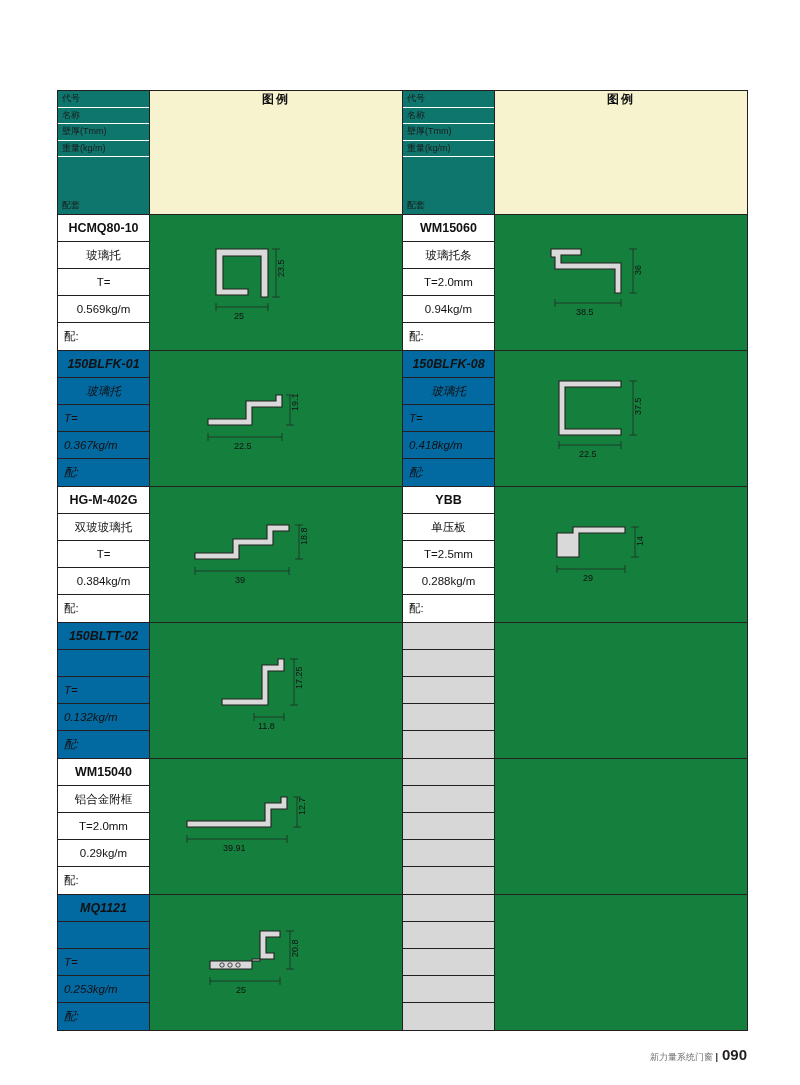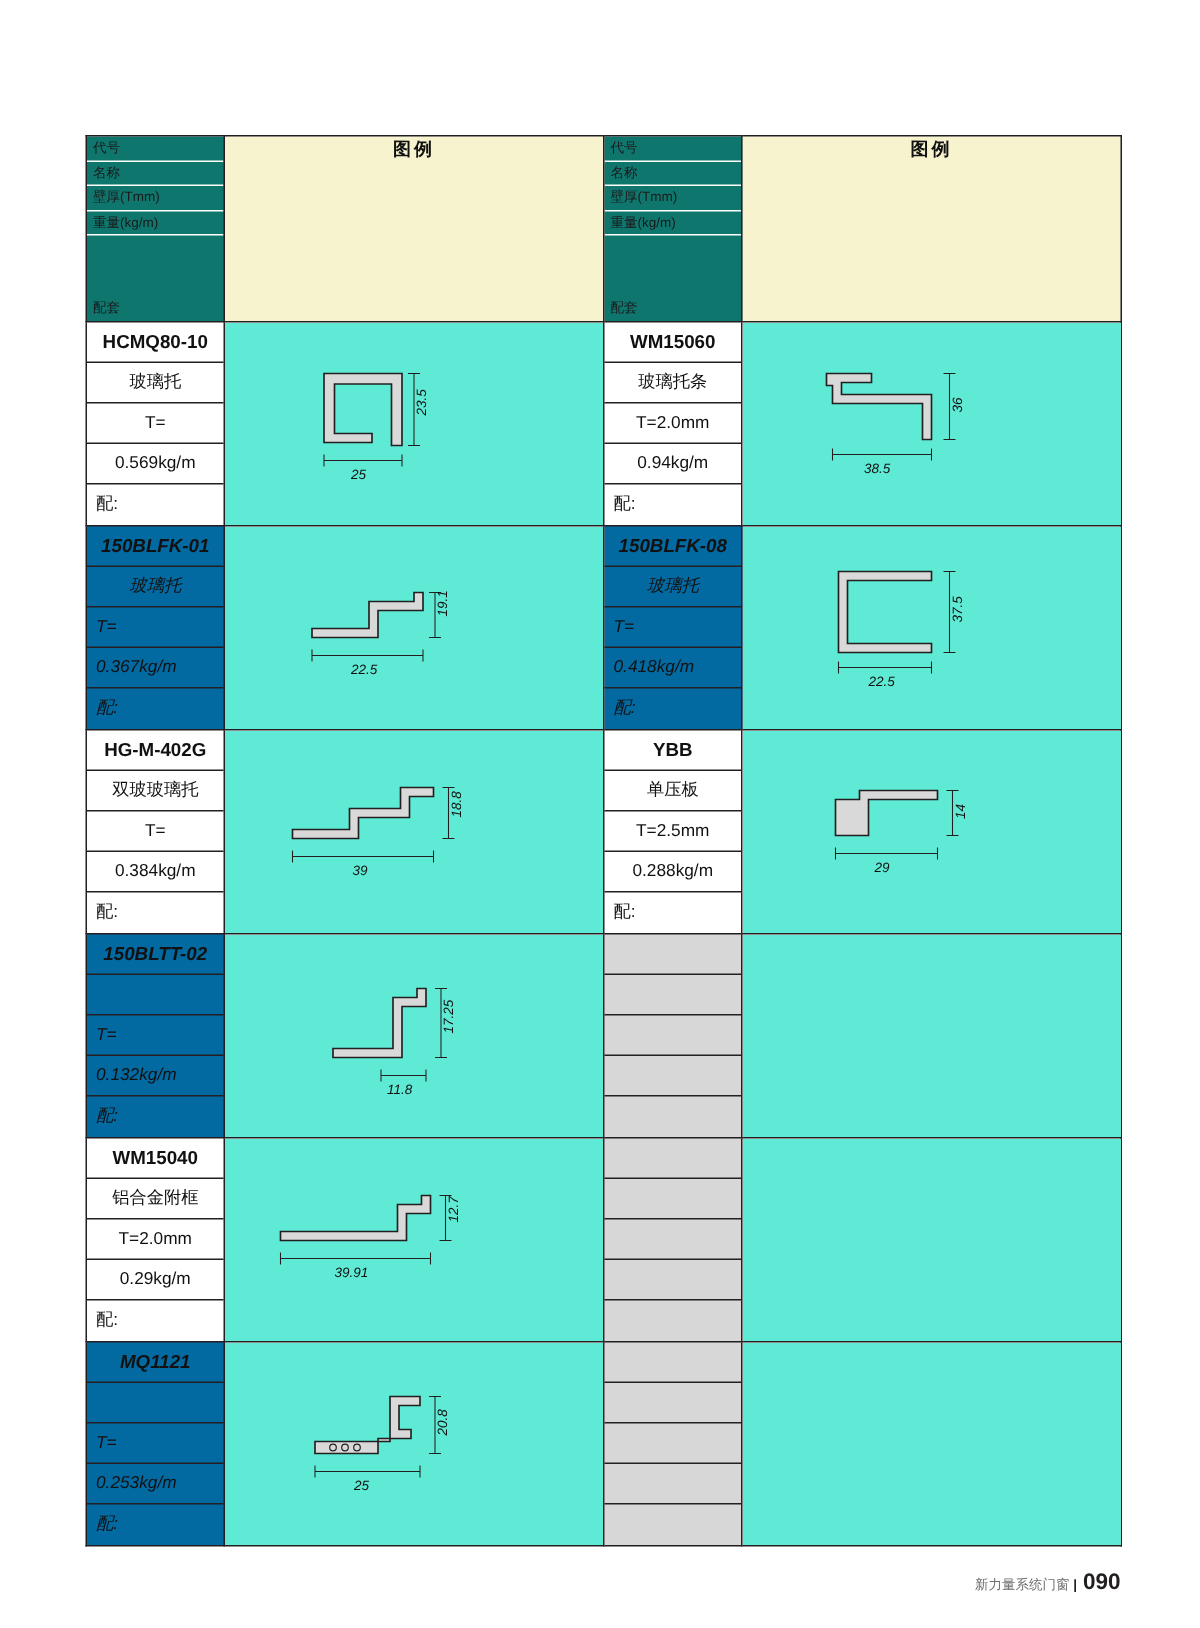--- a/index.html
+++ b/index.html
@@ -71,22 +71,21 @@
   .lab .r:last-child{border-bottom:none;}
   .lab .r.code{font-weight:bold;font-size:12.5px;}
   .lab .r.left{text-align:left;padding-left:6px;}
   .lab .r.empty{}
   .bg-white{background:#ffffff;}
   .bg-cream{background:#0369a1;font-style:italic;}
   .bg-grey{background:#d7d7d7;}
 
   .draw{
     position:relative;
-    background:#5eead4;
-    font-style:italic;
+    background:#15803d;
   }
   .draw .svgwrap{
     position:absolute;
     left:0;top:0;width:100%;height:100%;
     display:flex;align-items:center;justify-content:center;
   }
   .draw svg{display:block;}
 
   .profile{fill:#d9d9d9;stroke:#231f20;stroke-width:1.1;}
   .dimline{stroke:#231f20;stroke-width:0.7;}

